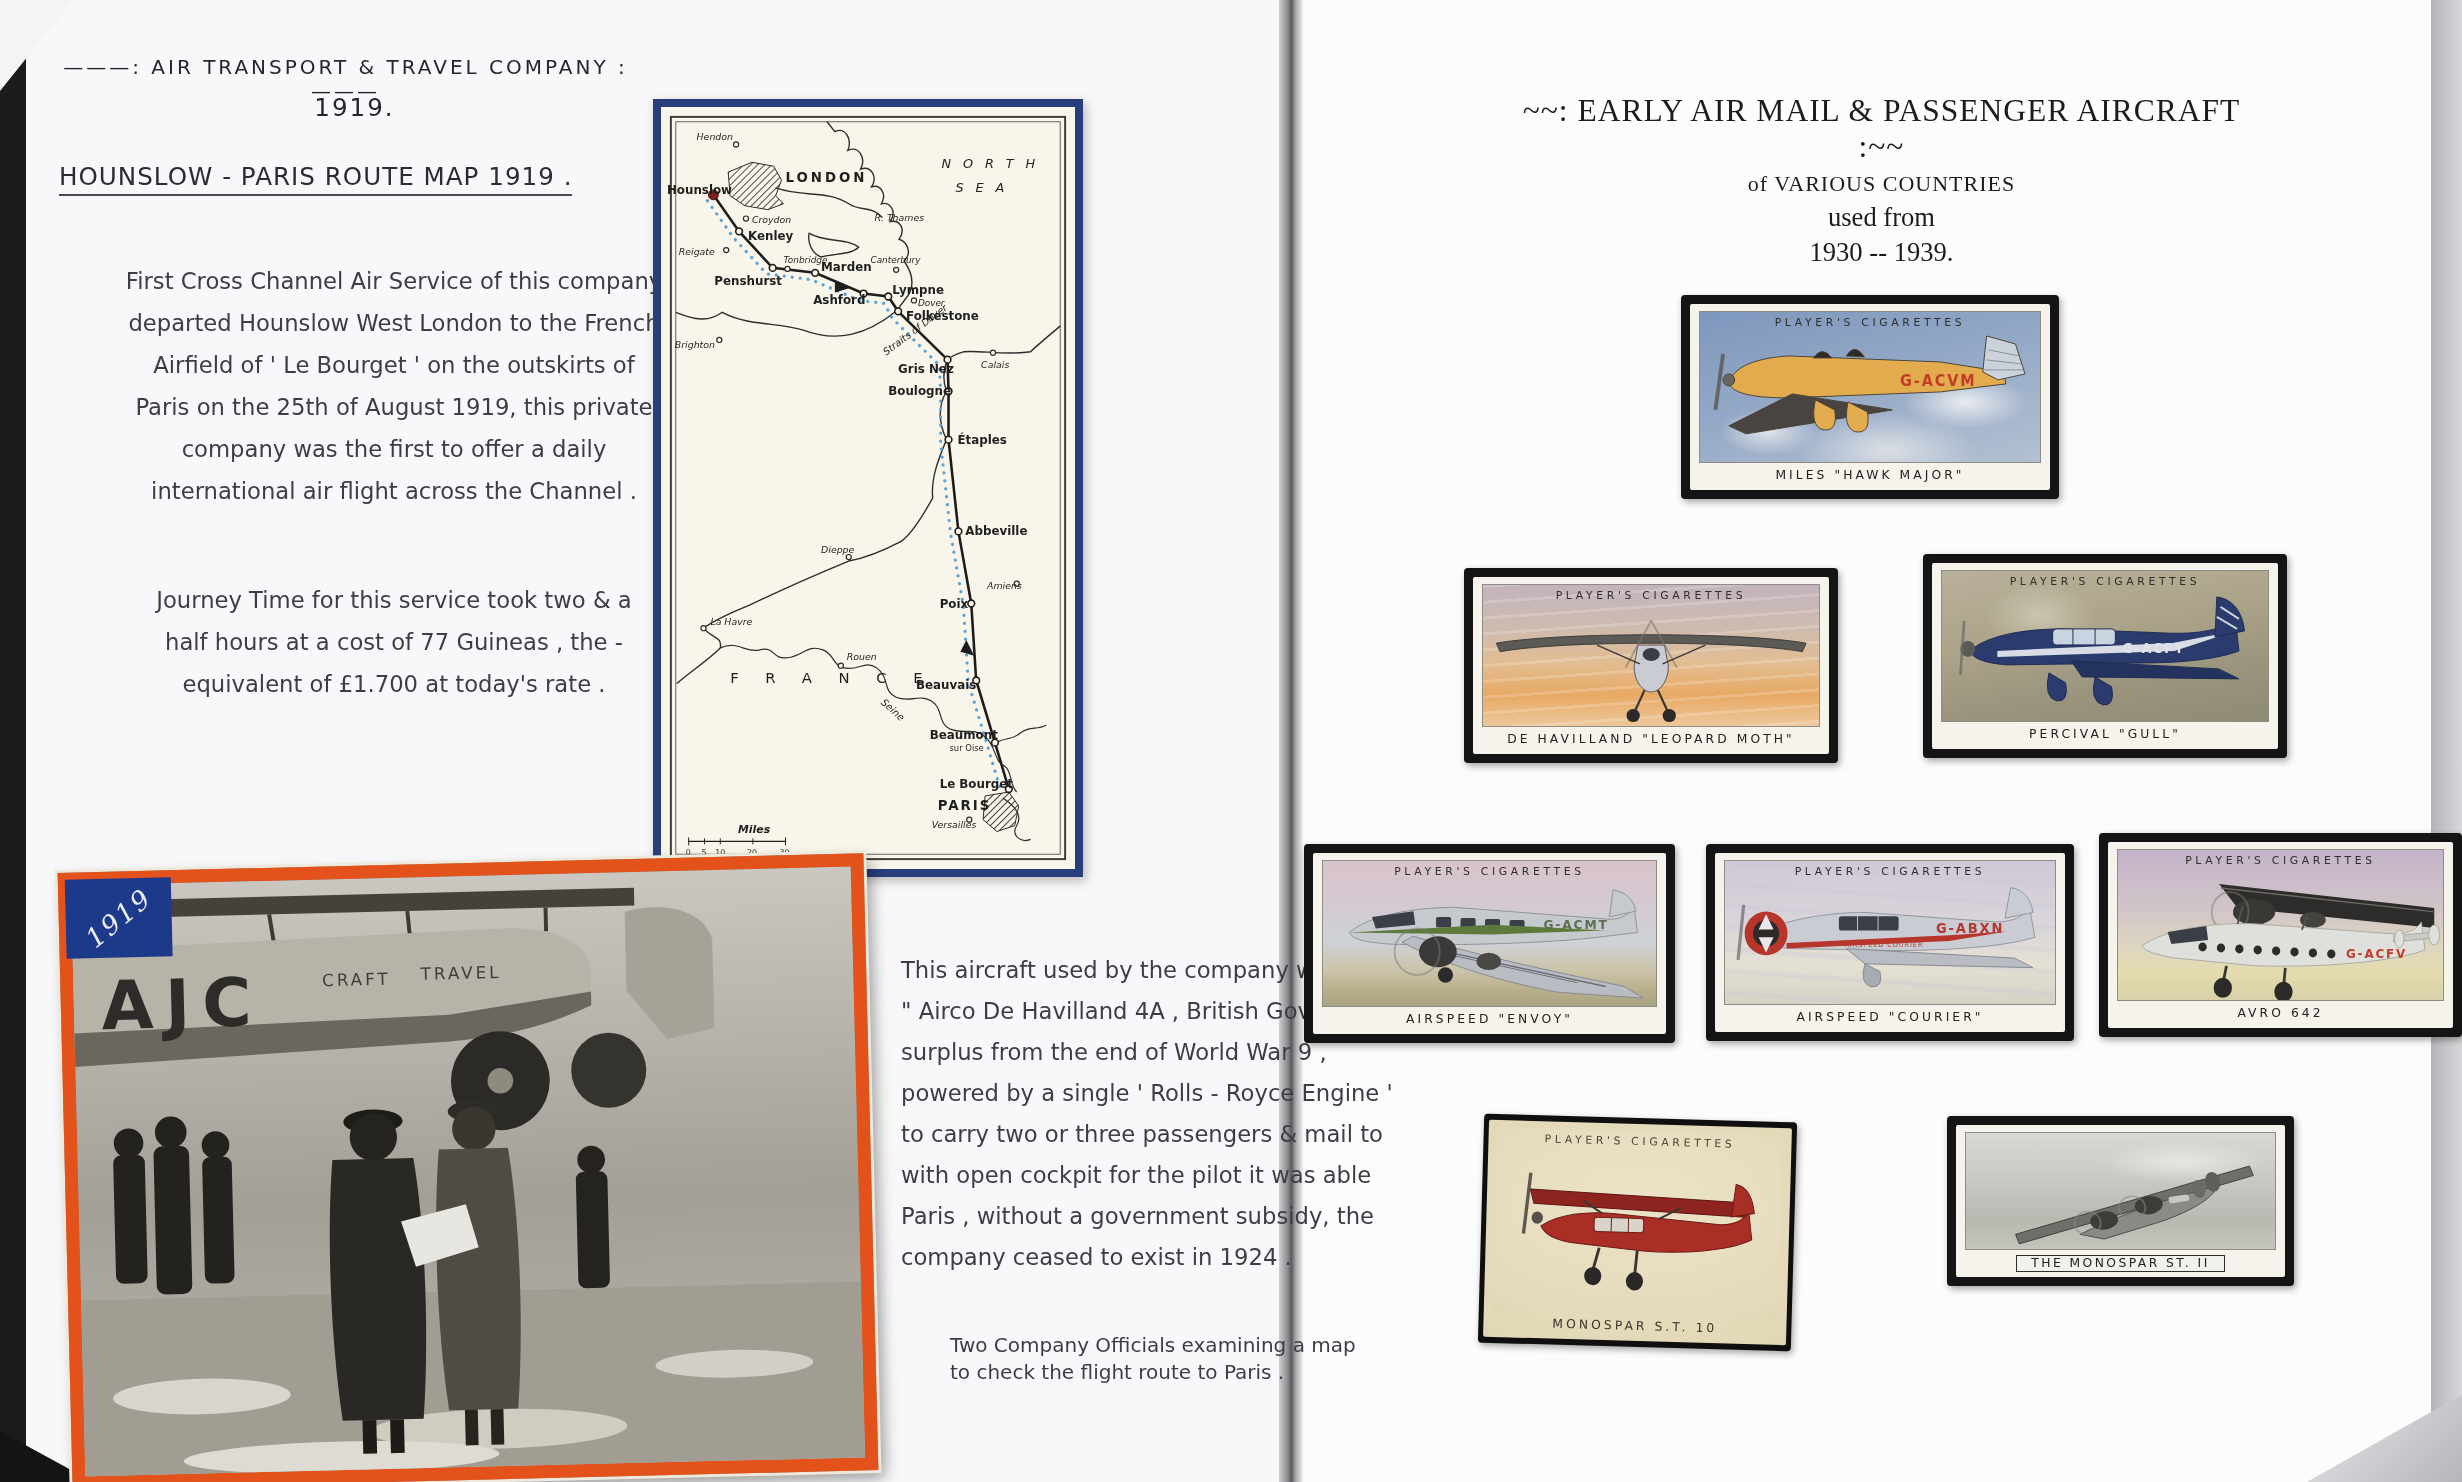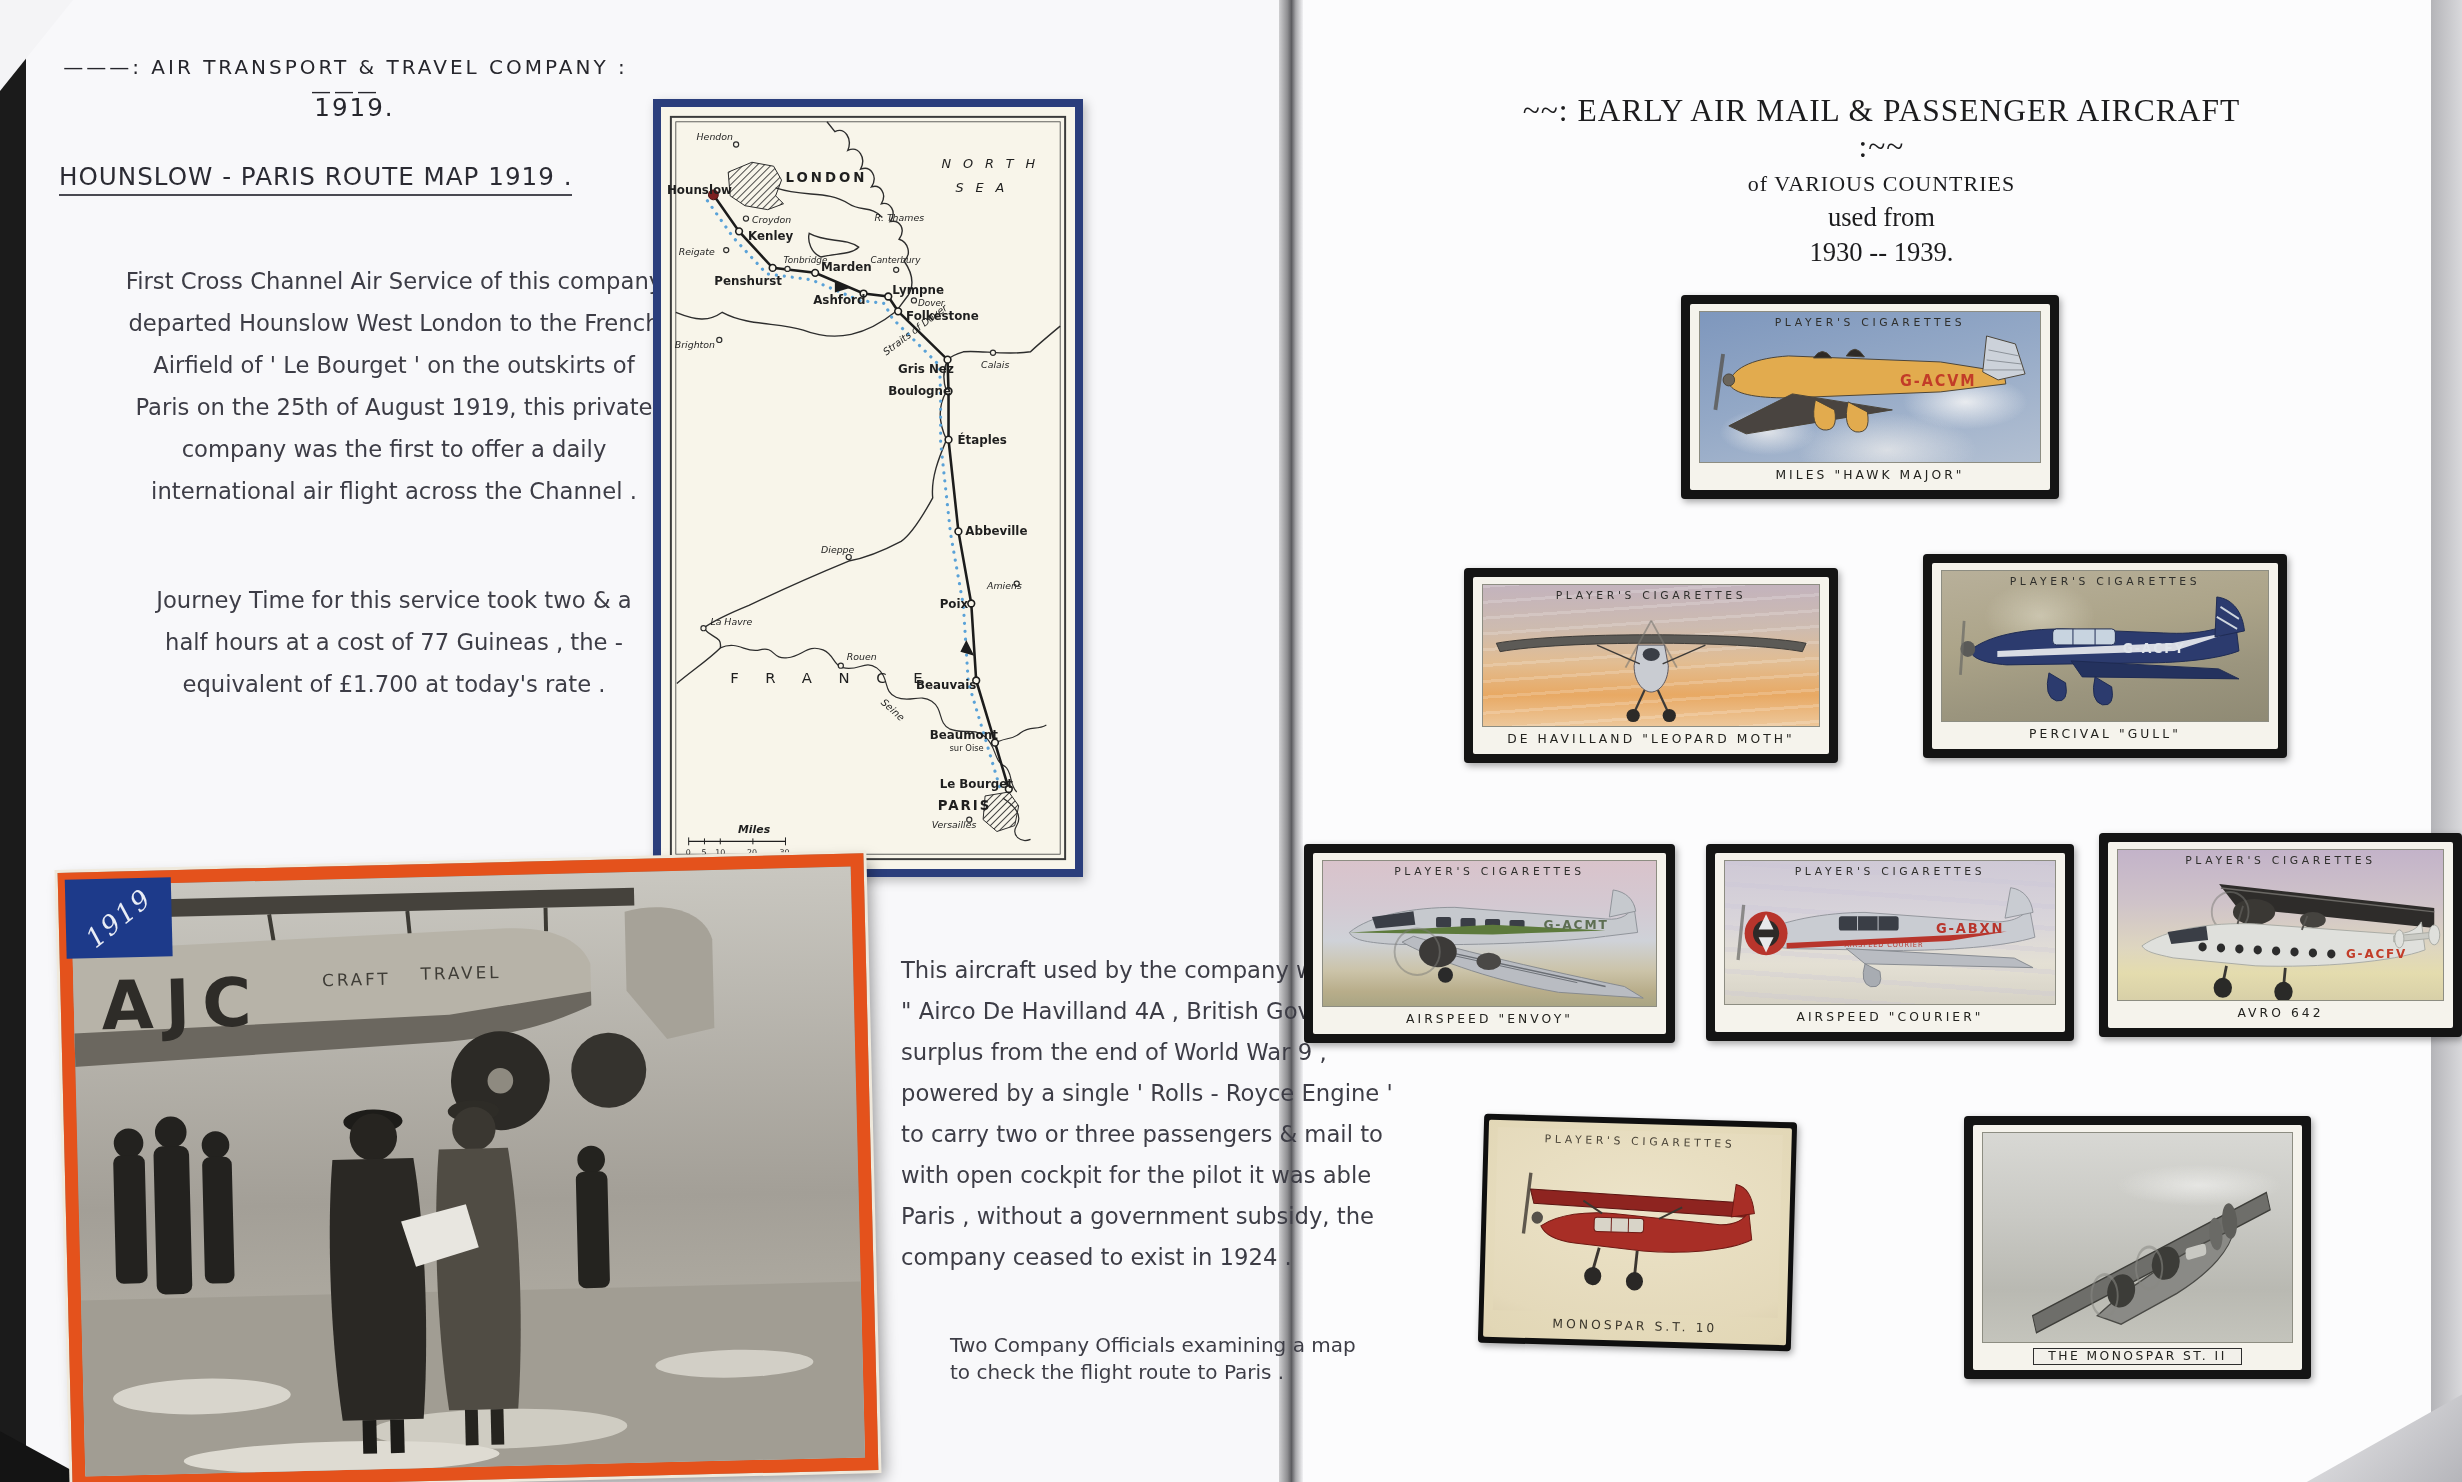--- a/index.html
+++ b/index.html
@@ -529,21 +529,21 @@
           <line x1="110" y1="116" x2="104" y2="138" stroke="#3c3630" stroke-width="3"></line>
           <line x1="150" y1="118" x2="148" y2="142" stroke="#3c3630" stroke-width="3"></line>
           <circle cx="104" cy="144" r="9" fill="#2a2826"></circle>
             <circle cx="148" cy="148" r="9" fill="#2a2826"></circle>
         </svg>
       </div>
       <div class="card-caption">MONOSPAR S.T. 10</div>
     </div>
   </div>
 
-  <div class="abs card card8" style="left:1947px;top:1116px;width:347px;height:263px;margin-left:17px;">
+  <div class="abs card card8" style="left:1947px;top:1116px;width:347px;height:170px;">
     <div class="card-mat">
       <div class="card-art art8">
         <svg viewBox="0 0 330 140" preserveAspectRatio="none">
           <g transform="rotate(-10 180 95)">
             <path d="M 50,100 L 310,62 L 312,74 L 52,112 Z" fill="#6e6e6a" stroke="#3e3e3a"></path>
             <path d="M 118,112 C 150,100 202,88 252,82 L 272,80 C 266,92 244,104 204,112 L 142,122 Z" fill="#8a8a86" stroke="#4a4a46"></path>
             <ellipse cx="268" cy="74" rx="8" ry="12" fill="#5e5e5a"></ellipse>
             <ellipse cx="252" cy="80" rx="7" ry="11" fill="#6a6a66"></ellipse>
             <ellipse cx="146" cy="100" rx="15" ry="11" fill="#3c3c38"></ellipse>
             <ellipse cx="196" cy="90" rx="15" ry="11" fill="#3c3c38"></ellipse>

